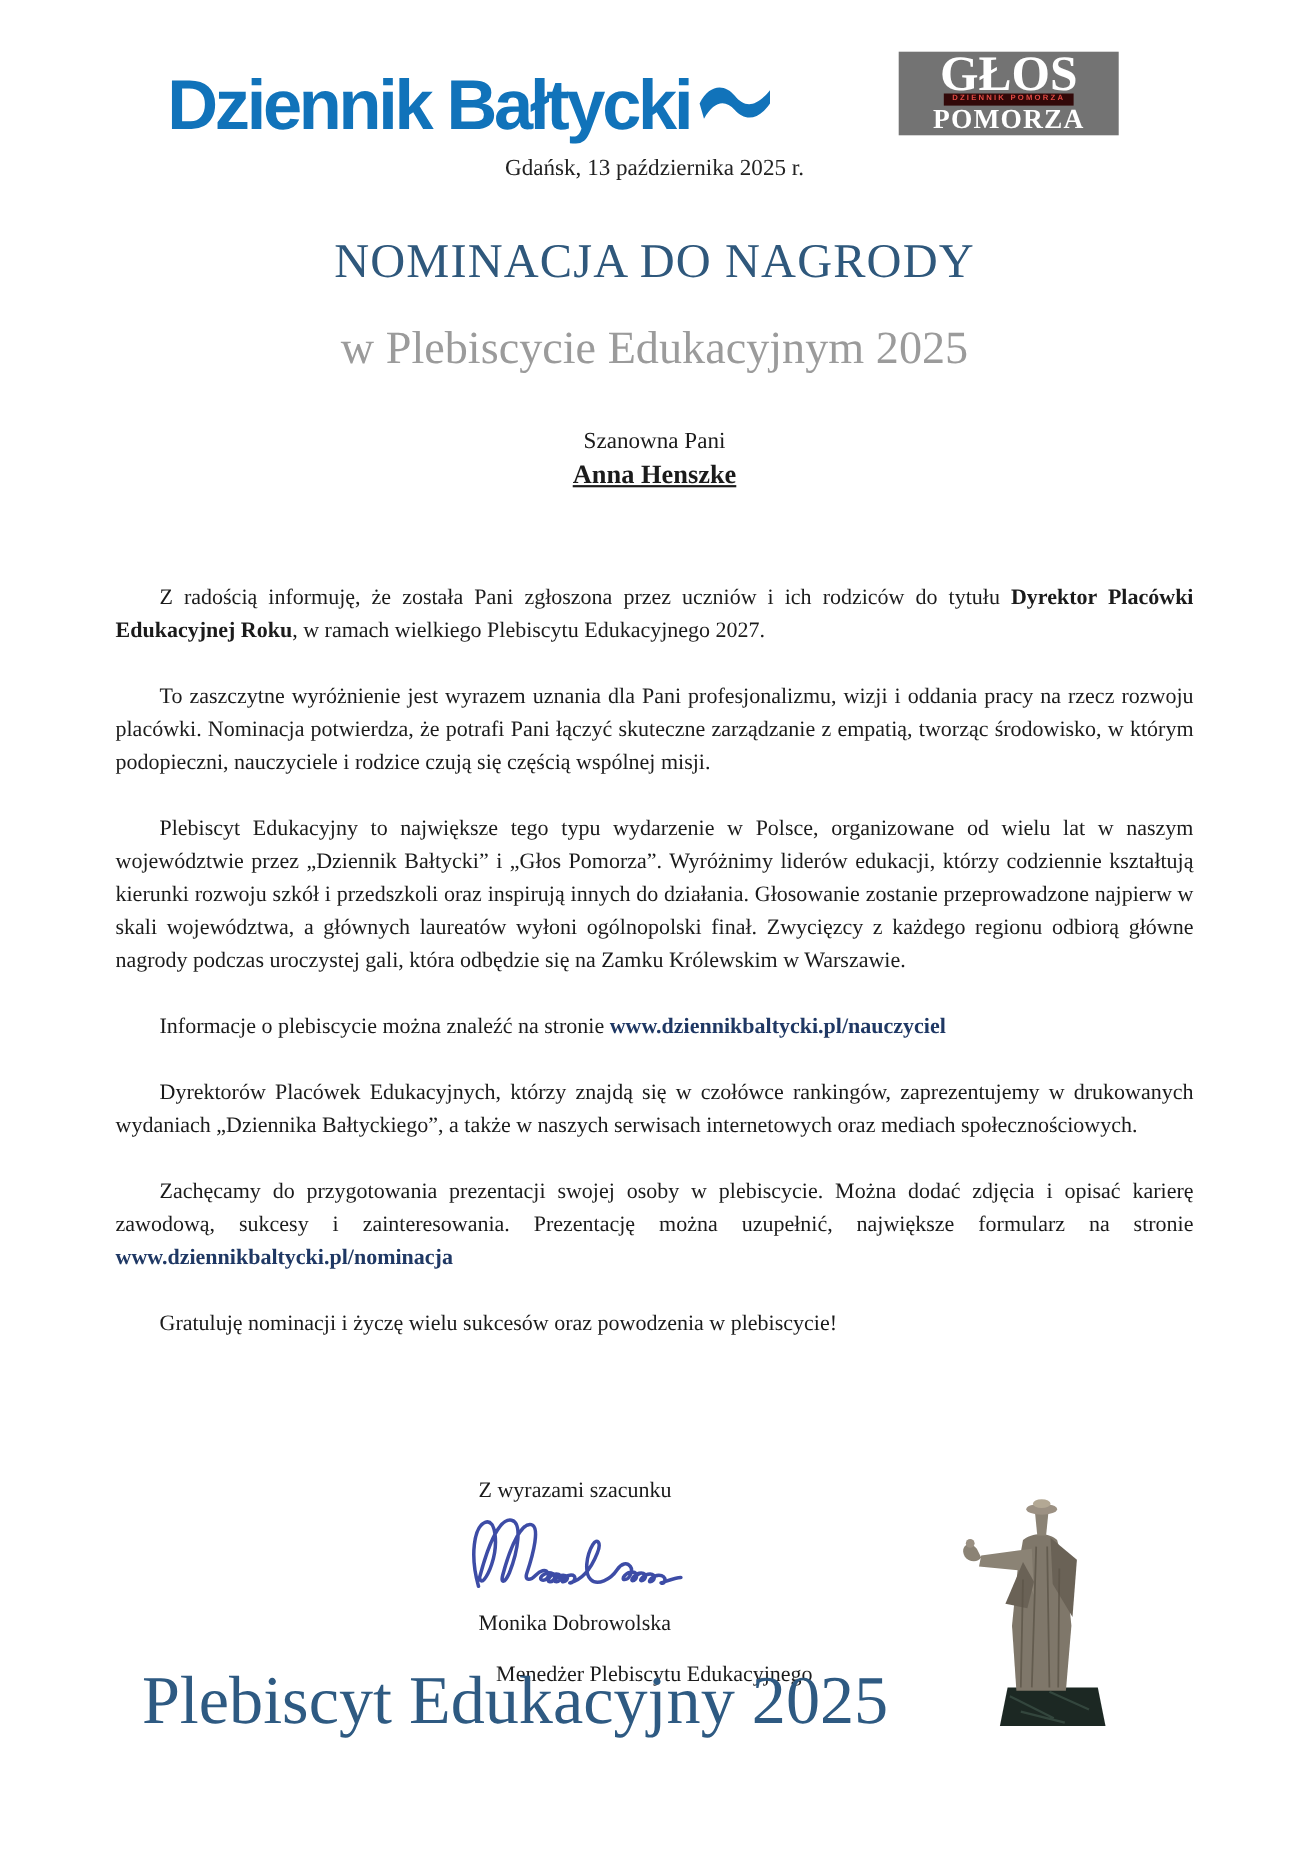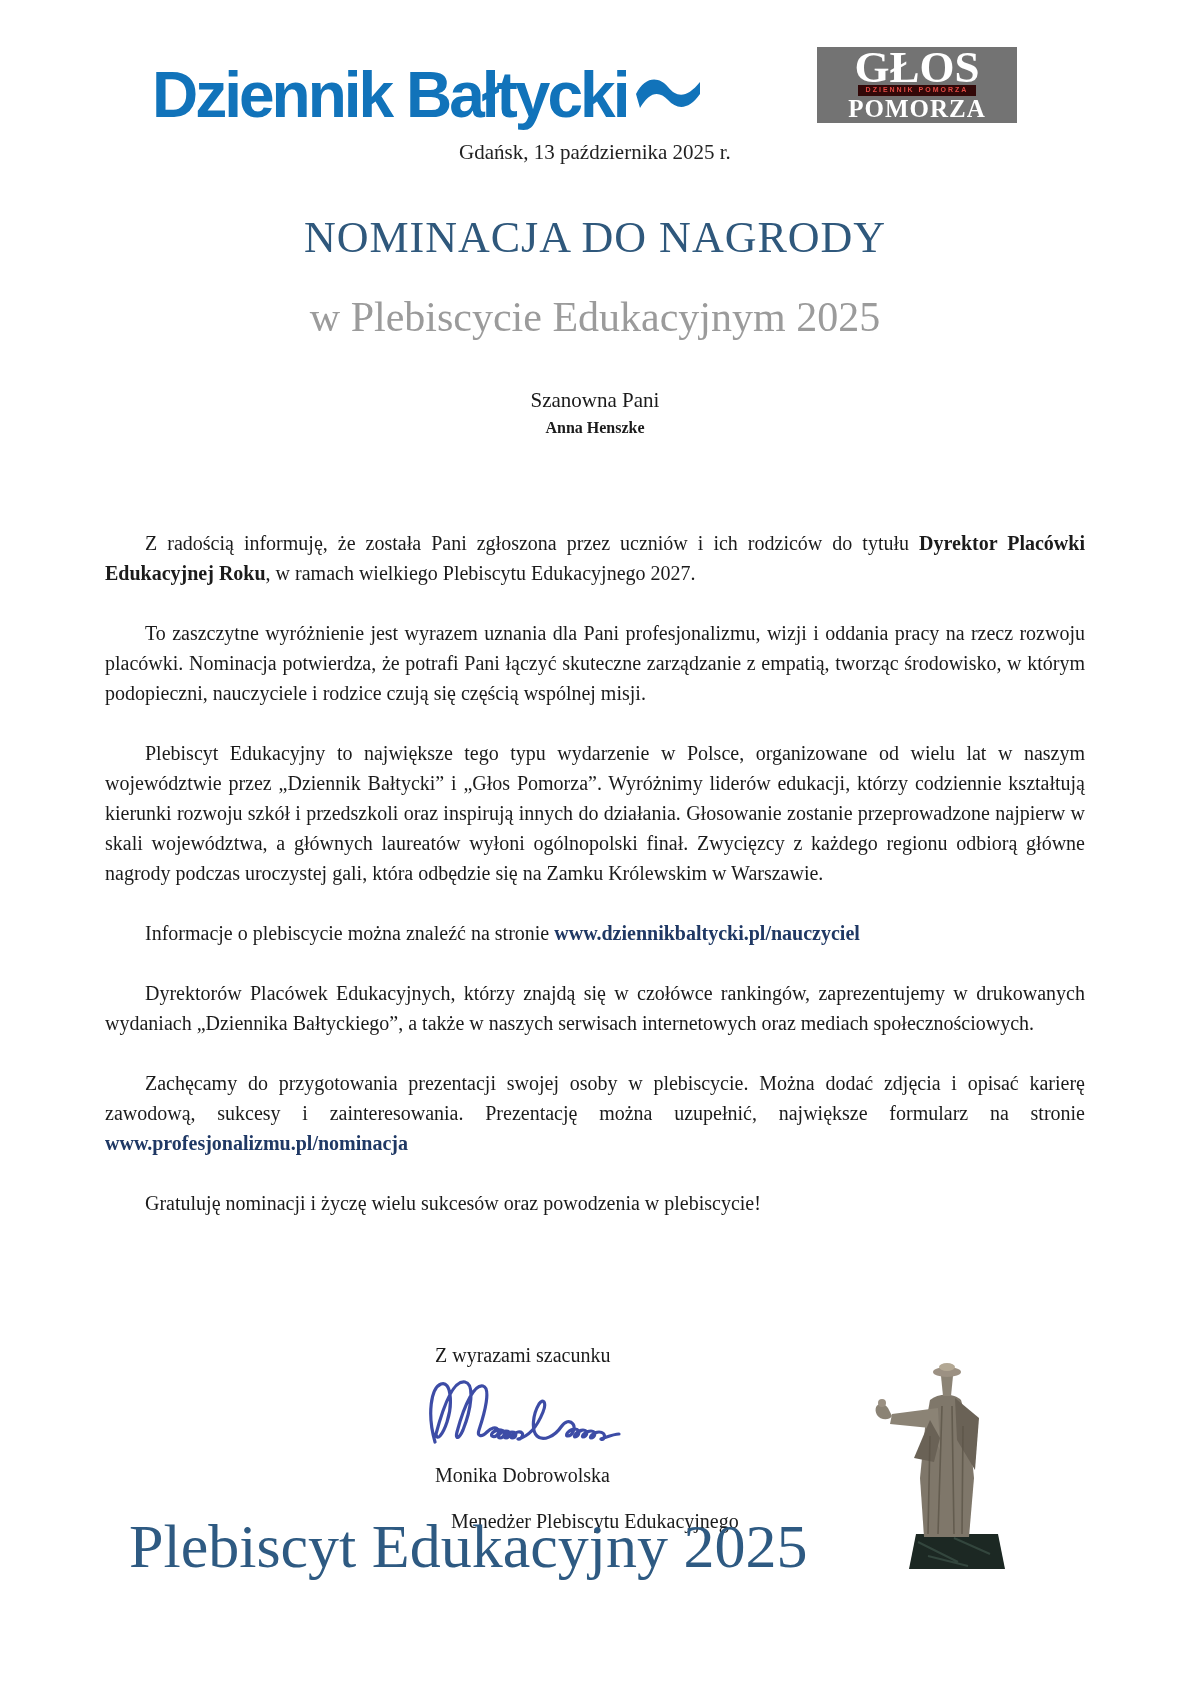--- a/index.html
+++ b/index.html
@@ -41,21 +41,21 @@
     position:absolute; top:216px; left:0; width:100%; text-align:center;
     font-size:44px; line-height:1; color:#2F587C; letter-spacing:1px; font-weight:normal; margin:0;
   }
   .doc-subtitle {
     position:absolute; top:296px; left:0; width:100%; text-align:center;
     font-size:42px; line-height:1; color:#9B9B9B; font-weight:normal; margin:0;
   }
 
   
   .salutation-line { position:absolute; top:388px; left:0; width:100%; text-align:center; font-size:21px; }
-  .salutation-name { position:absolute; top:419px; left:0; width:100%; text-align:center; font-size:16px; font-weight:bold; }
+  .salutation-name { position:absolute; top:419px; left:0; width:100%; text-align:center; font-size:24px; font-weight:bold;text-decoration:underline; }
 
   
   .body-text {
     position:absolute; left:105px; top:528px; width:980px;
     font-size:20px; line-height:30px; text-align:justify;
   }
   .body-text p { margin:0 0 30px 0; text-indent:40px; }
   .doc-link { color:#1F3864; font-weight:bold; text-decoration:none; cursor:pointer; }
 
   
@@ -98,21 +98,21 @@
 
   <div class="salutation-line">Szanowna Pani</div>
   <div class="salutation-name">Anna Henszke</div>
 
   <div class="body-text">
     <p><span>Z radością informuję, że została Pani zgłoszona przez uczniów i ich rodziców do tytułu </span><b>Dyrektor Placówki Edukacyjnej Roku</b><span>, w ramach wielkiego Plebiscytu Edukacyjnego 2027.</span></p>
     <p>To zaszczytne wyróżnienie jest wyrazem uznania dla Pani profesjonalizmu, wizji i oddania pracy na rzecz rozwoju placówki. Nominacja potwierdza, że potrafi Pani łączyć skuteczne zarządzanie z empatią, tworząc środowisko, w którym podopieczni, nauczyciele i rodzice czują się częścią wspólnej misji.</p>
     <p>Plebiscyt Edukacyjny to największe tego typu wydarzenie w Polsce, organizowane od wielu lat w naszym województwie przez „Dziennik Bałtycki” i „Głos Pomorza”. Wyróżnimy liderów edukacji, którzy codziennie kształtują kierunki rozwoju szkół i przedszkoli oraz inspirują innych do działania. Głosowanie zostanie przeprowadzone najpierw w skali województwa, a głównych laureatów wyłoni ogólnopolski finał. Zwycięzcy z każdego regionu odbiorą główne nagrody podczas uroczystej gali, która odbędzie się na Zamku Królewskim w Warszawie.</p>
     <p><span>Informacje o plebiscycie można znaleźć na stronie </span><a class="doc-link">www.dziennikbaltycki.pl/nauczyciel</a></p>
     <p>Dyrektorów Placówek Edukacyjnych, którzy znajdą się w czołówce rankingów, zaprezentujemy w drukowanych wydaniach „Dziennika Bałtyckiego”, a także w naszych serwisach internetowych oraz mediach społecznościowych.</p>
-    <p><span>Zachęcamy do przygotowania prezentacji swojej osoby w plebiscycie. Można dodać zdjęcia i opisać karierę zawodową, sukcesy i zainteresowania. Prezentację można uzupełnić, największe formularz na stronie </span><a class="doc-link">www.profesjonalizmu.pl/nominacja</a></p>
+    <p><span>Zachęcamy do przygotowania prezentacji swojej osoby w plebiscycie. Można dodać zdjęcia i opisać karierę zawodową, sukcesy i zainteresowania. Prezentację można uzupełnić, największe formularz na stronie </span><a class="doc-link">www.dziennikbaltycki.pl/nominacja</a></p>
     <p>Gratuluję nominacji i życzę wielu sukcesów oraz powodzenia w plebiscycie!</p>
   </div>
 
   <div class="sig-block">
     <div>Z wyrazami szacunku</div>
     <span class="sig-scrawl">
       <svg width="232" height="78" viewBox="0 0 232 78">
         <path d="M14,68 C6,40 10,14 20,10 C30,6 32,30 26,48 C22,60 16,68 15,60 C24,26 34,6 44,8 C54,10 50,36 42,56 C38,65 34,66 36,58 C44,28 54,10 62,12 C70,14 64,38 58,56 C56,62 60,64 66,58 C70,54 75,52 77,56 C79,60 74,64 71,62 C69,60 74,55 80,56 C86,57 83,64 79,64 C75,64 79,57 85,57 C91,57 89,64 85,64 C81,64 85,58 91,58 C97,58 95,64 91,64 C89,64 91,59 97,58 C105,57 101,66 97,65 C110,62 118,48 122,38 C126,28 122,24 118,30 C112,40 110,56 116,62 C122,68 134,62 140,53 C144,47 149,46 152,50 C155,54 151,62 147,62 C143,62 148,55 154,55 C160,55 158,63 154,63 C152,63 156,56 162,56 C168,56 166,63 162,63 C160,63 164,57 170,57 C176,57 174,64 170,64 C168,64 172,58 178,58 C186,58 184,67 180,65 C186,63 193,60 198,60" stroke="#2C3D9E" stroke-width="3.2" fill="none" stroke-linecap="round" stroke-linejoin="round" opacity="0.92"></path>
       </svg>
     </span>

